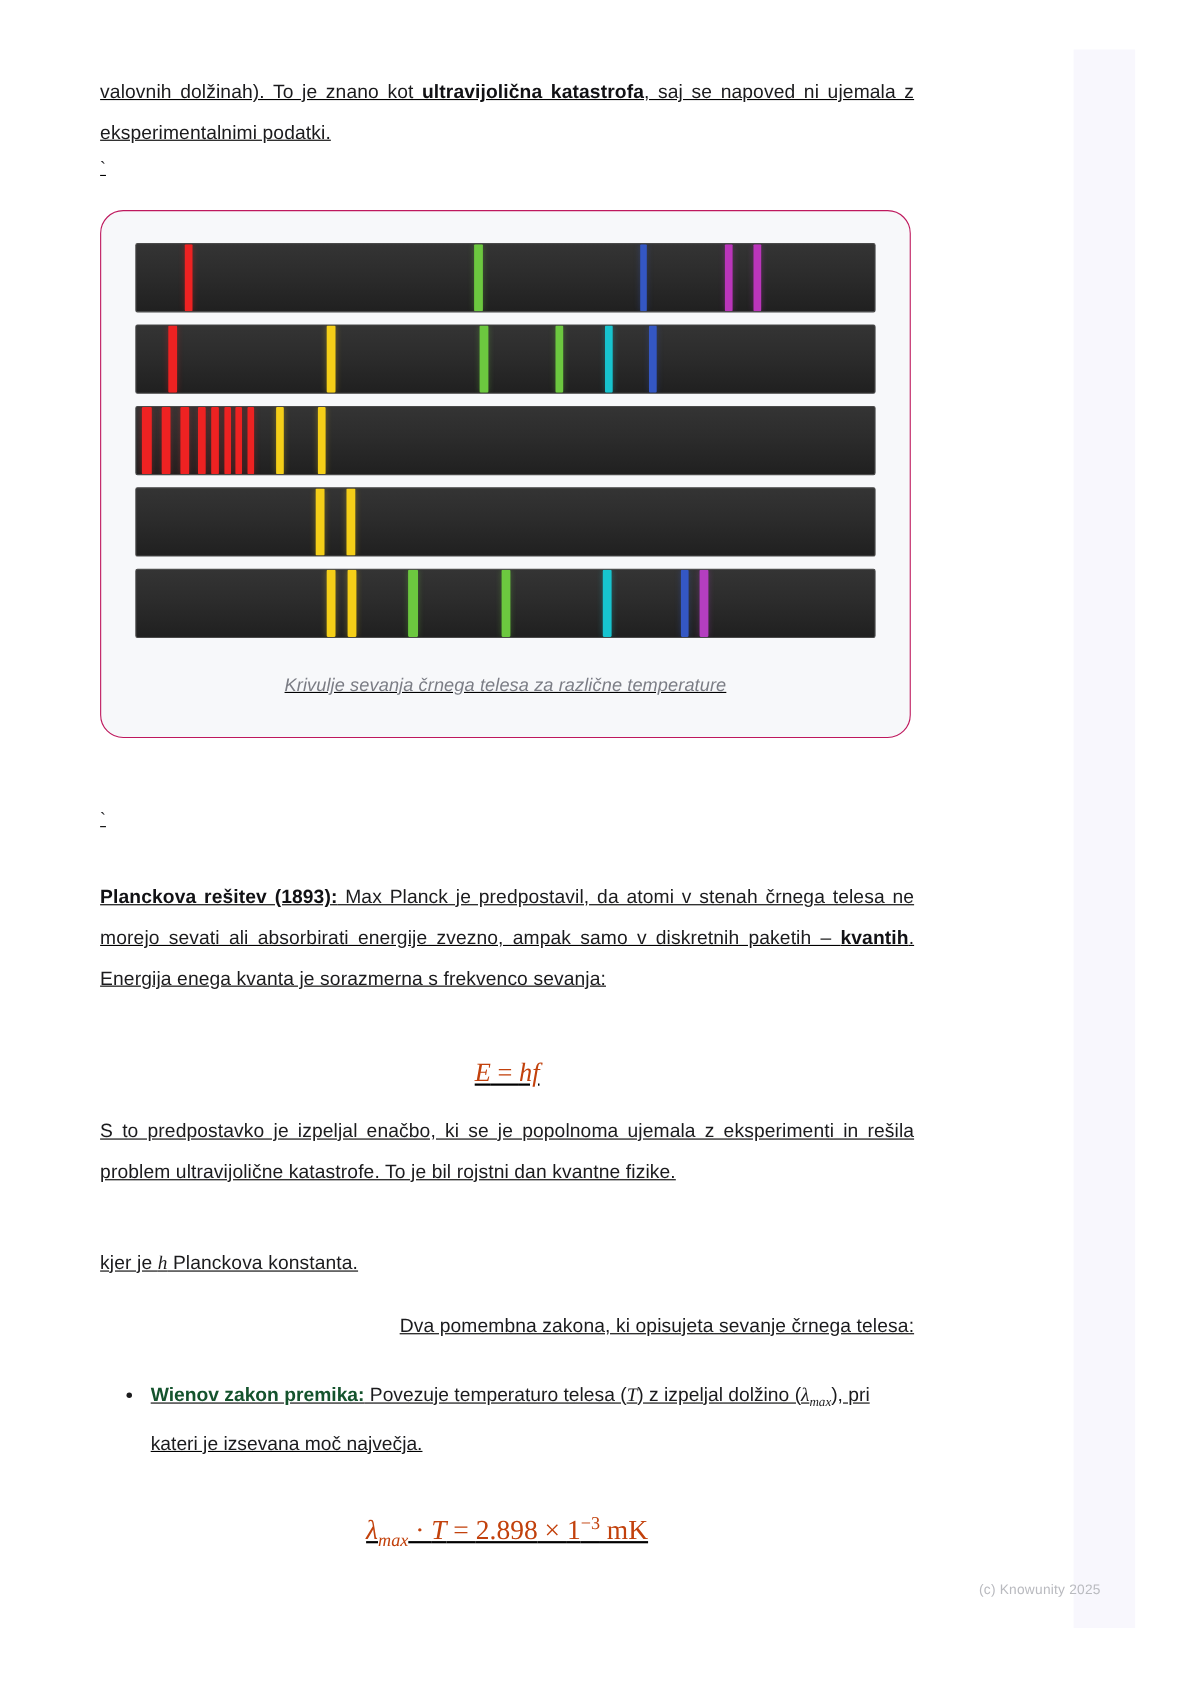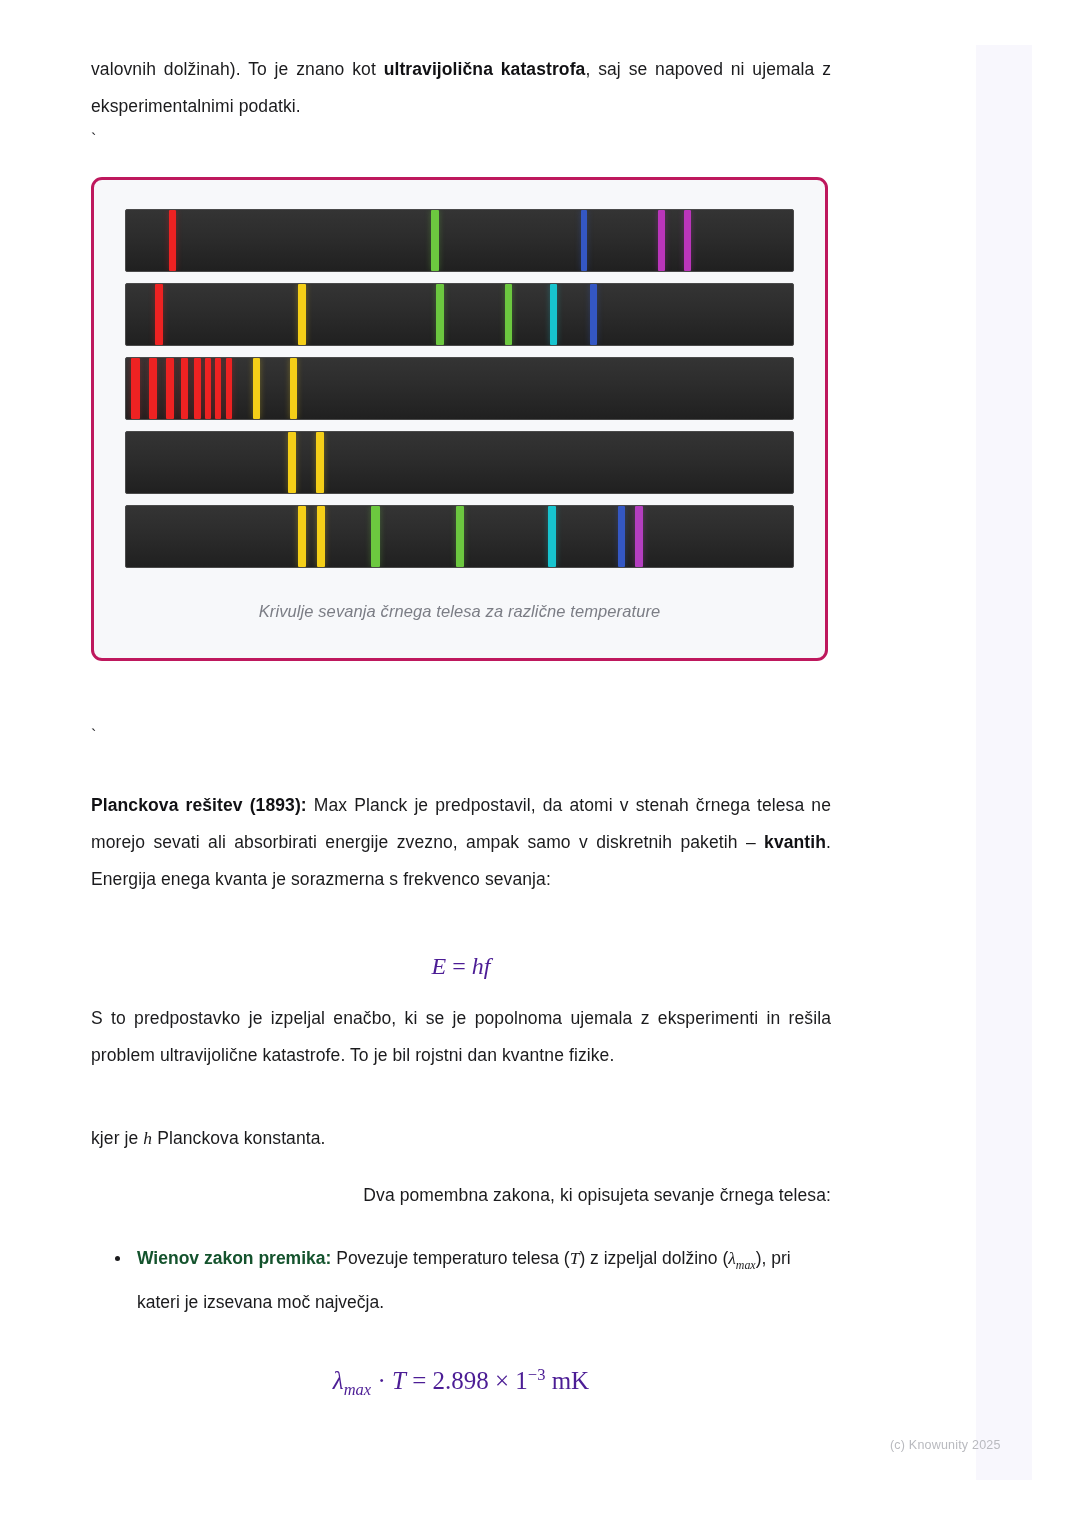--- a/index.html
+++ b/index.html
@@ -26,23 +26,24 @@
     top: 45px;
     width: 56px;
     height: 1435px;
     background: #f8f7fd;
     z-index: 0;
   }
 
   #content {
     position: absolute;
     left: 91px;
-    top: 4px;
+    top: 18px;
     width: 740px;
     z-index: 2;
+    text-decoration: underline;
   }
 
   p.para {
     font-size: 17.5px;
     line-height: 37px;
     color: #1b1b1d;
     text-align: justify;
     letter-spacing: 0.1px;
   }
 
@@ -55,22 +56,22 @@
     line-height: 30px;
     color: #2a2a2e;
     height: 30px;
   }
 
   
   .figure-card {
     margin-top: 22px;
     width: 737px;
     background: #f7f8fa;
-    border: 3px solid #be185d;
-    border-radius: 11px;
+    border: 1px solid #be185d;
+    border-radius: 21px;
     padding: 29px 31px 37px 31px;
   }
 
   .spectrum-stack {
     display: flex;
     flex-direction: column;
     gap: 11px;
   }
 
   .spectrum-row {
@@ -98,21 +99,21 @@
     font-size: 16.5px;
     font-style: italic;
     color: #7b7d85;
     letter-spacing: .1px;
   }
 
   
   .math-block {
     text-align: center;
     font-family: "Liberation Serif", serif;
-    color: #4c1d95;
+    color: #c2410c;
   }
   .math-block .mi { font-style: italic; }
   .math-block sub { font-size: .66em; font-style: italic; }
   .math-block sup { font-size: .66em; }
 
   .eq-hf { margin-top: 55px; font-size: 24px; }
   .eq-wien { margin-top: 44px; font-size: 25px; }
 
   .inline-m {
     font-family: "Liberation Serif", serif;

